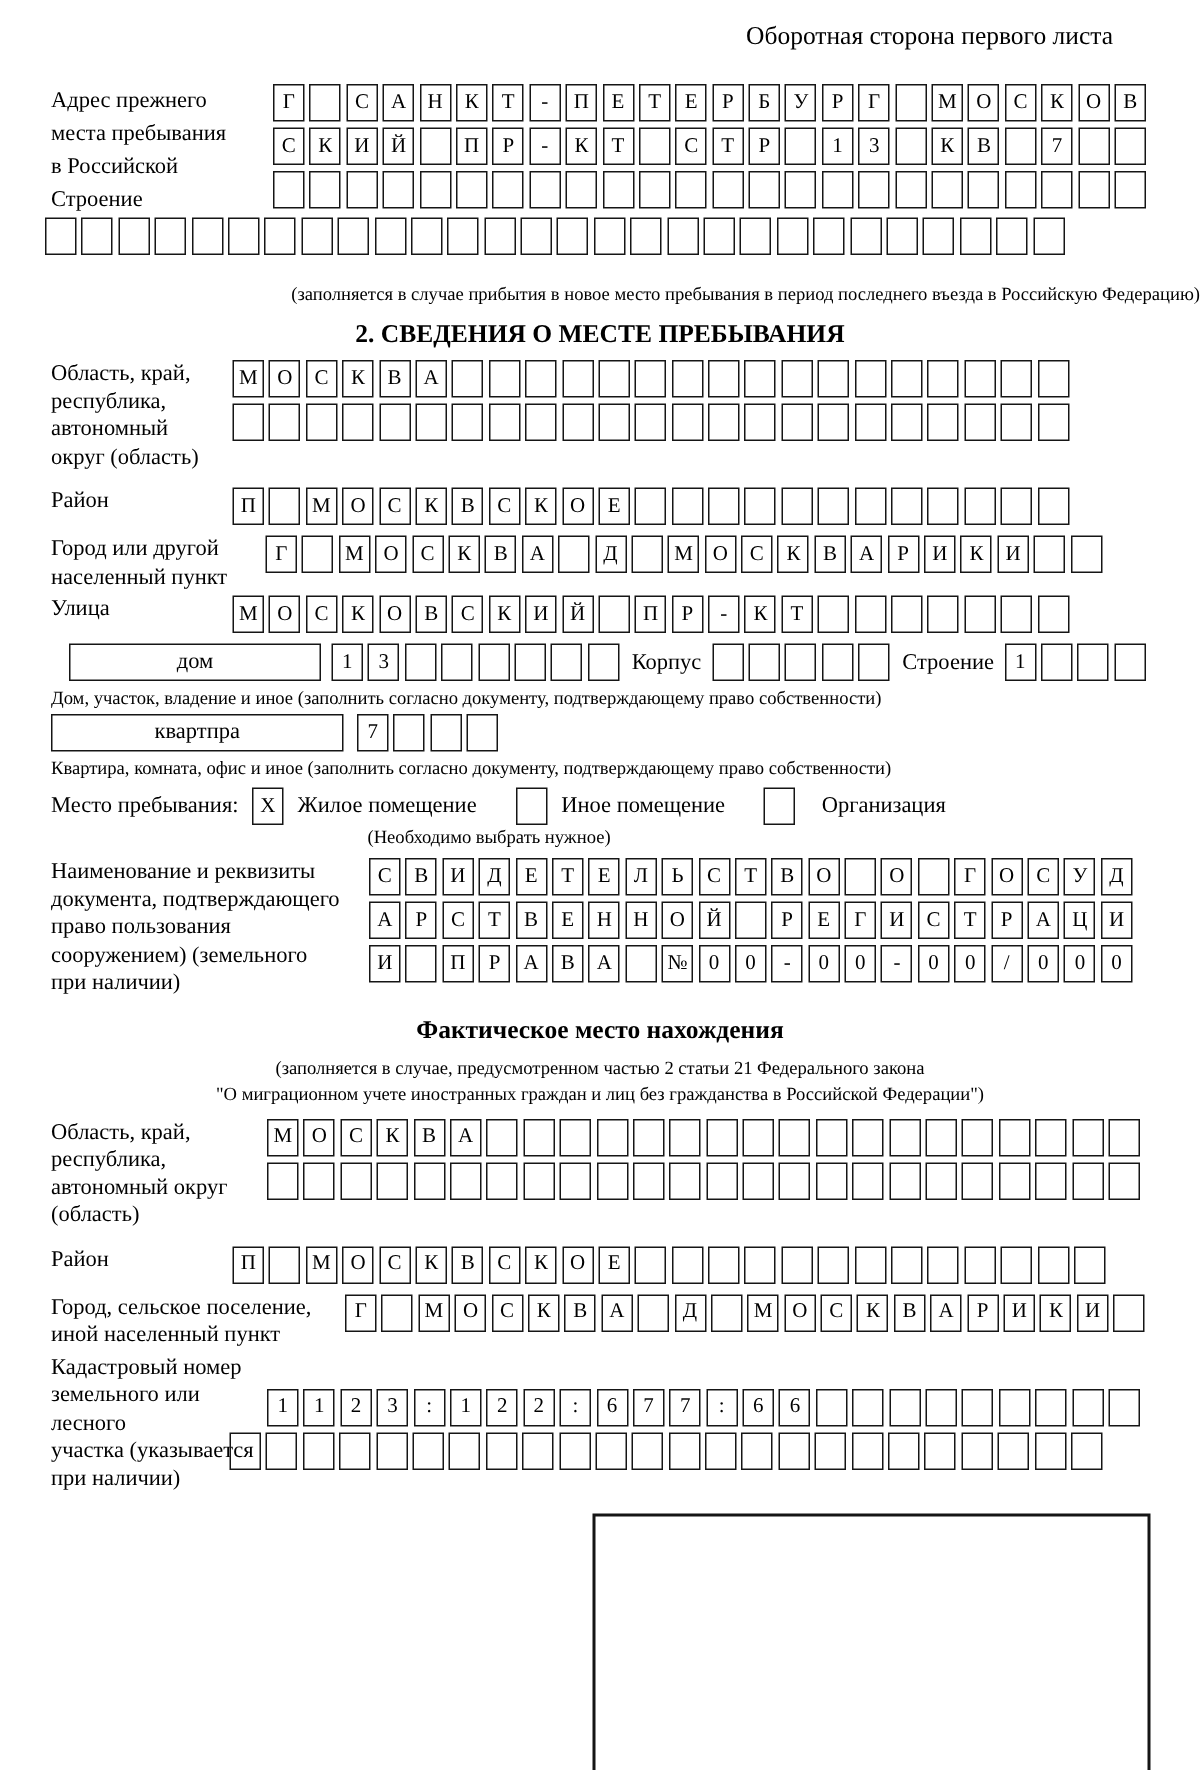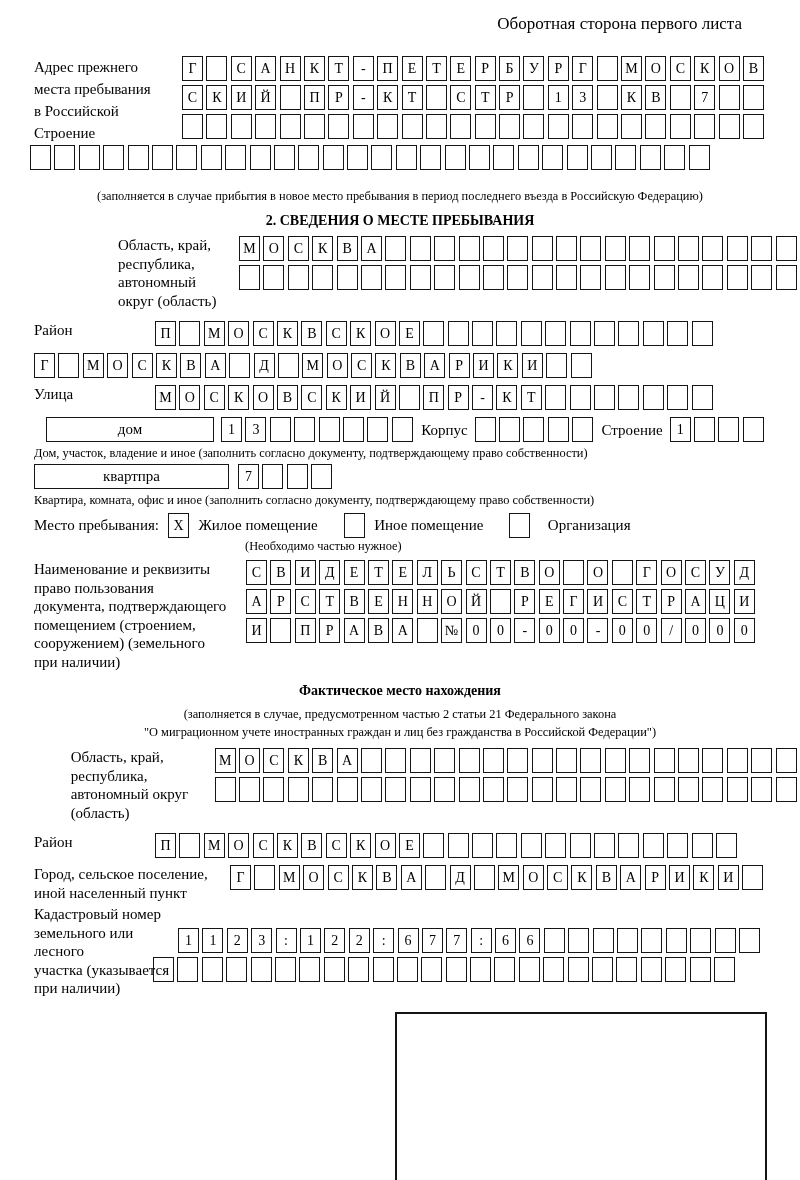--- a/index.html
+++ b/index.html
@@ -8,27 +8,27 @@
   .header-note{text-align:right;padding-right:58px;font-size:17px;}
   
   .cellrow{display:flex;margin-bottom:3px;height:26px;}
   .cell{flex:0 0 auto;width:19px;height:23px;border:1.7px solid #151515;margin-right:3.4px;
         display:inline-flex;align-items:center;justify-content:center;font-size:14px;line-height:1;}
   
   .s1{display:flex;margin-top:22px;}
   .s1-label{flex:0 0 148px;padding-left:34px;font-size:15px;line-height:22px;}
   .fullrow{margin-left:30px;margin-top:1px;}
   .note{font-size:12.4px;}
-  .note-center{text-align:center;margin-top:18px;}
-  .title-bold{text-align:center;font-weight:bold;font-size:14px;margin:9px 0 7px;}
+  .note-center{text-align:right;margin-top:18px;}
+  .title-bold{text-align:center;font-weight:bold;font-size:17px;margin:9px 0 7px;}
   
   .field{display:flex;padding-left:34px;align-items:flex-start;}
   .flabel{font-size:15px;line-height:18.5px;flex:0 0 auto;}
   .w121{width:121px;} .w143{width:143px;} .w144{width:144px;} .w196{width:196px;} .w212{width:212px;}
-  .mb12{margin-bottom:11px;justify-content:flex-end;} .mb3{margin-bottom:3px;}
+  .mb12{margin-bottom:11px;} .mb3{margin-bottom:3px;}
   
   .domrow{display:flex;margin-left:30px;align-items:flex-start;margin-top:3px;padding-left:16px;}
   .wide-box{border:1.8px solid #151515;height:23px;display:flex;align-items:center;justify-content:center;
             font-size:15px;flex:0 0 auto;}
   .dom-box{width:166px;margin-right:7px;}
   .kv-box{width:193px;margin-right:9px;}
   .inline-lbl{font-size:15px;line-height:26px;margin:0 7px 0 5px;}
   .note-left{margin-left:34px;margin-top:0px;margin-bottom:3px;}
   .kvrow{display:flex;margin-left:34px;margin-top:2px;}
   
@@ -255,20 +255,24 @@
         <span class="cell"></span>
         <span class="cell"></span>
         <span class="cell"></span>
         <span class="cell"></span>
         <span class="cell"></span>
         <span class="cell"></span>
       </div>
   </div>
 
   <div class="field mb3">
+    <div class="flabel w143">
+        <div>Город или другой</div>
+        <div>населенный пункт</div>
+      </div>
     <div class="cellrow">
         <span class="cell">Г</span>
         <span class="cell"></span>
         <span class="cell">М</span>
         <span class="cell">О</span>
         <span class="cell">С</span>
         <span class="cell">К</span>
         <span class="cell">В</span>
         <span class="cell">А</span>
         <span class="cell"></span>
@@ -367,28 +371,27 @@
     <span class="txt-gap">Жилое помещение</span>
     <div class="cellrow cb-gap2">
         <span class="cell"></span>
       </div>
     <span class="txt-gap">Иное помещение</span>
     <div class="cellrow cb-gap2">
         <span class="cell"></span>
       </div>
     <span class="txt-gap" style="margin-left:14px;">Организация</span>
   </div>
-  <div class="note mesto-note">(Необходимо частью нужное)</div>
+  <div class="note mesto-note">(Необходимо выбрать нужное)</div>
 
   <div class="field">
     <div class="flabel w212">
         <div>Наименование и реквизиты</div>
+        <div>документа, подтверждающего</div>
         <div>право пользования</div>
-        <div>документа, подтверждающего</div>
-        <div>помещением (строением,</div>
         <div>сооружением) (земельного</div>
         <div>при наличии)</div>
       </div>
     <div>
       <div class="cellrow">
           <span class="cell">С</span>
           <span class="cell">В</span>
           <span class="cell">И</span>
           <span class="cell">Д</span>
           <span class="cell">Е</span>

